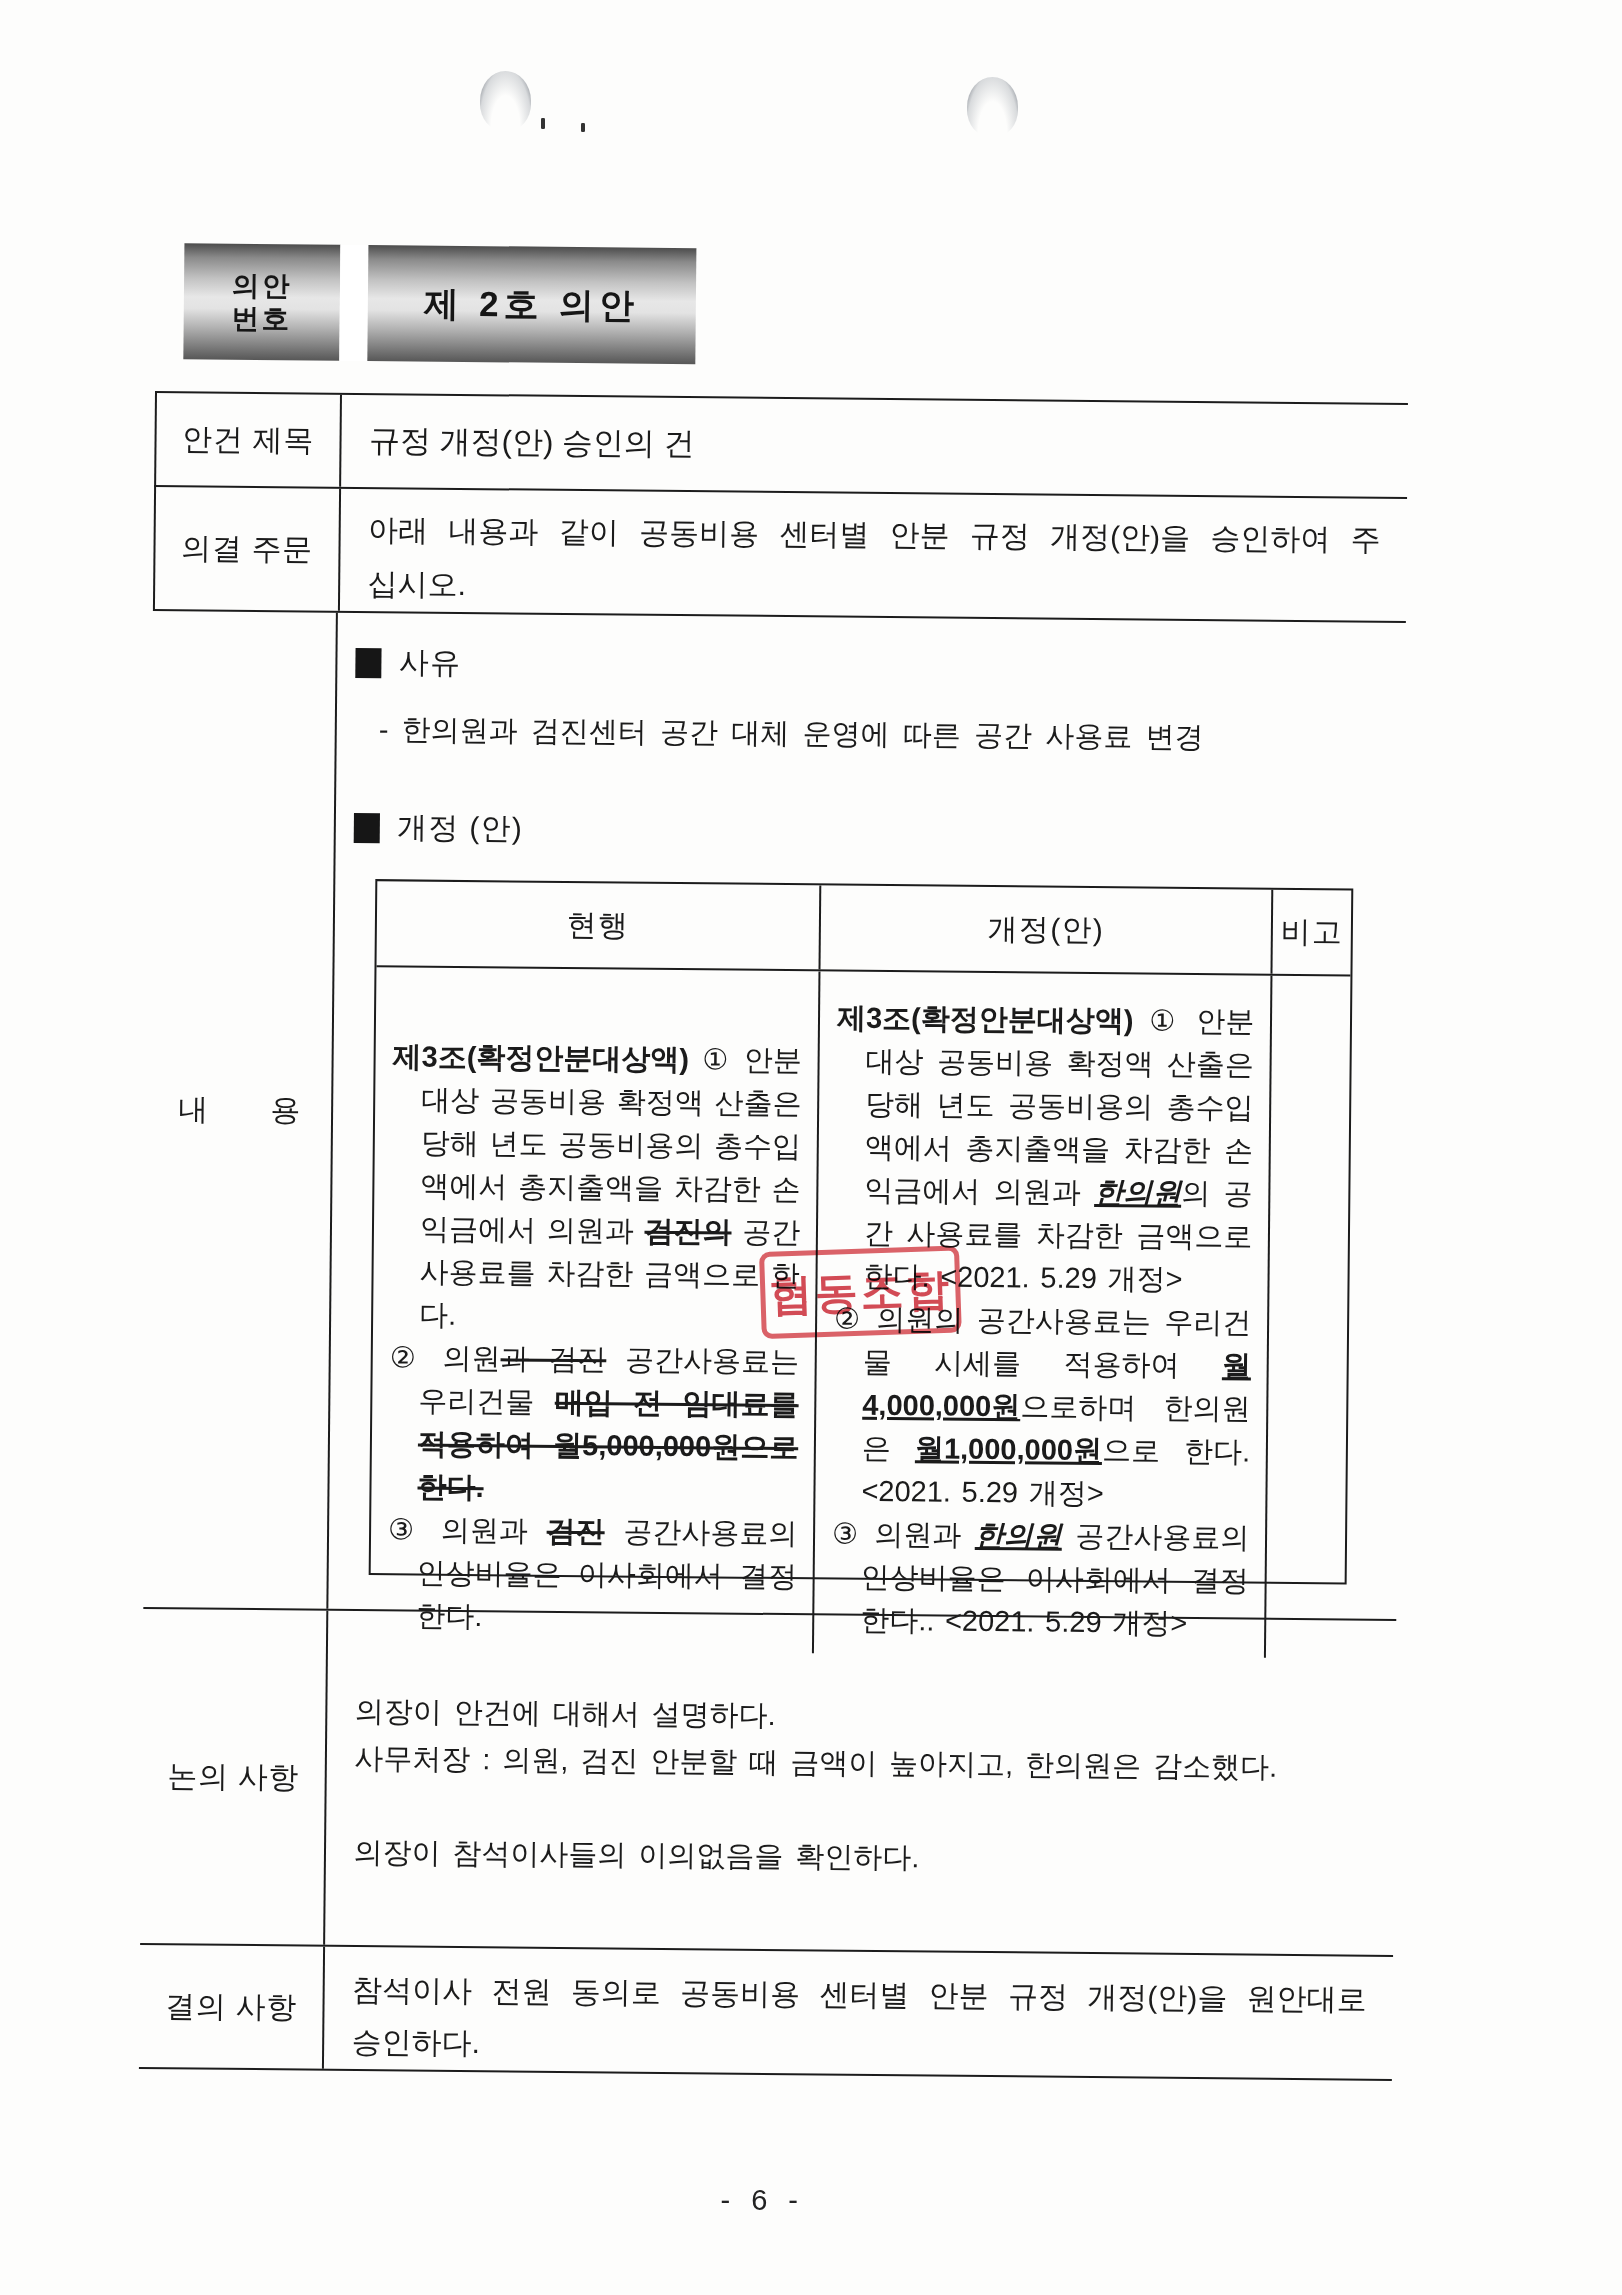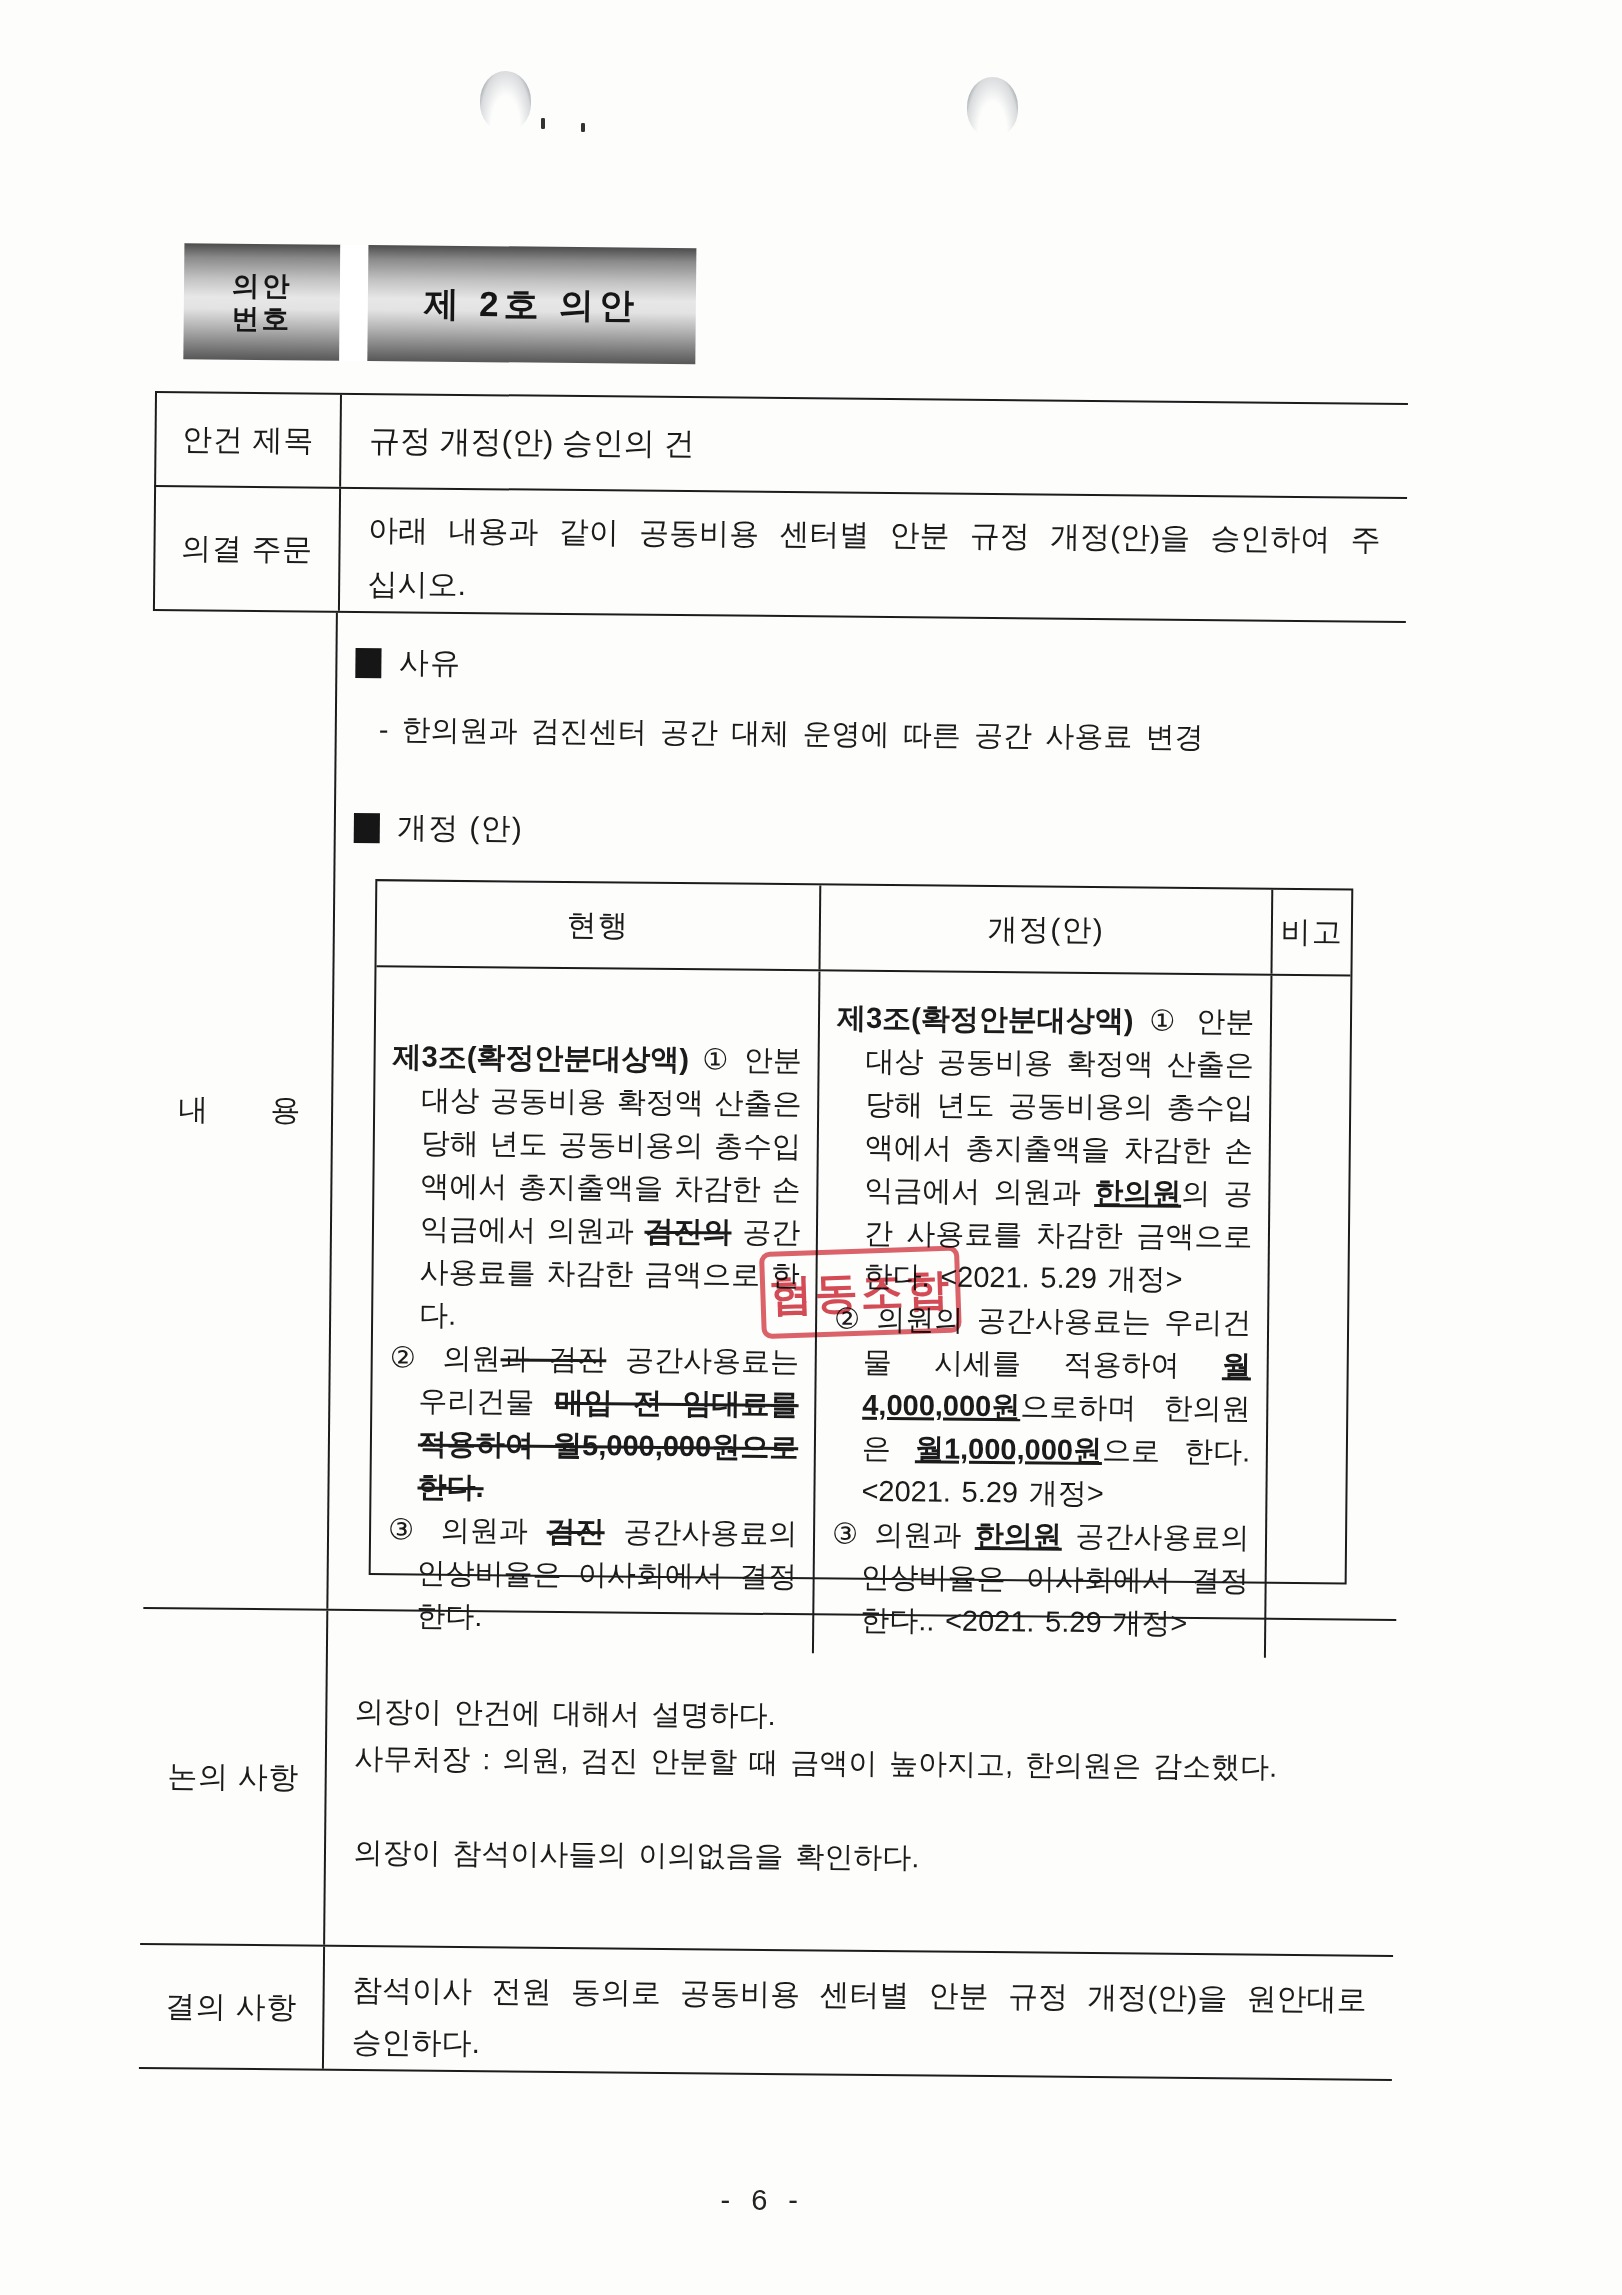--- a/index.html
+++ b/index.html
@@ -56,21 +56,21 @@
   .cc{box-sizing:border-box;}
   .col-cur{width:444px;flex:0 0 444px;border-right:2px solid #1c1c1c;}
   .col-rev{width:452px;flex:0 0 452px;border-right:2px solid #1c1c1c;}
   .col-note{flex:1;}
   .cmp-head .cc{display:flex;align-items:center;justify-content:center;font-size:30px;letter-spacing:1.3px;border-bottom:none;}
   .cellbody{font-size:29px;line-height:43px;text-align:justify;word-spacing:2.6px;}
   .col-cur.cellbody{padding:68px 15.7px 11.8px 17px;}
   .col-rev.cellbody{padding:25px 15.7px 11.8px 17px;}
   .para{padding-left:29px;text-indent:-29px;margin:0;}
   .sg-b{font-weight:700;}
-  .sg-i{}
+  .sg-i{font-style:italic;}
   .sg-u{text-decoration-line:underline;text-decoration-thickness:2.6px;}
   .sg-s{text-decoration-line:line-through;text-decoration-thickness:2.6px;}
   
   .stamp{position:absolute;left:769px;top:1242px;width:190px;height:77px;
     border:5.2px solid rgba(205,45,55,.75);border-radius:10.5px;
     display:flex;align-items:center;justify-content:center;
     color:rgba(200,35,48,.82);font-size:43px;font-weight:700;letter-spacing:2.6px;
     transform:rotate(-2.5deg);mix-blend-mode:multiply;z-index:5;}
   
   .pagenum{position:absolute;left:0;top:2184px;width:1525px;text-align:center;

